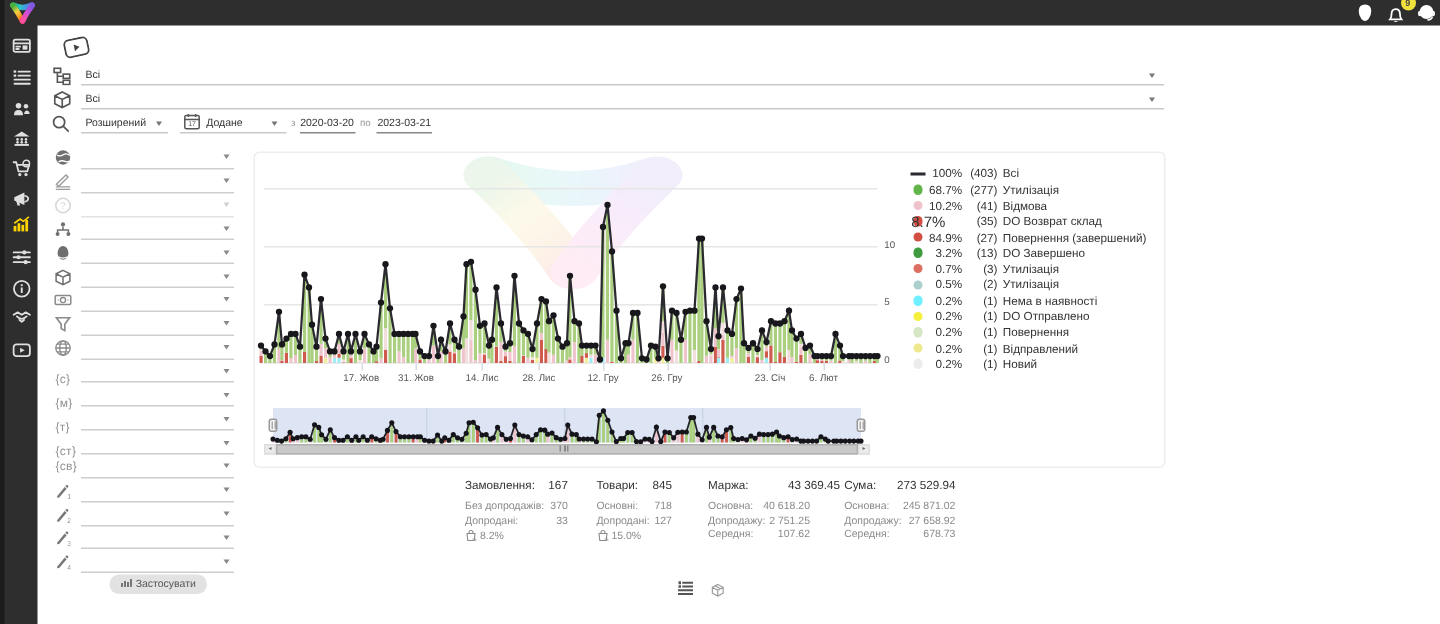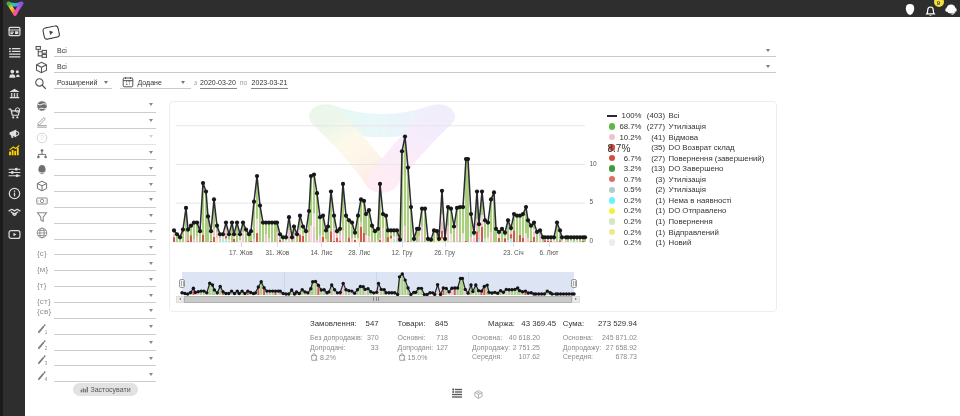--- a/index.html
+++ b/index.html
@@ -1055,21 +1055,21 @@
 <div class="abs" style="left:668.5px;top:122.0px;font-size:7.8px;color:#333;white-space:nowrap">Утилізація</div>
 <div class="abs" style="left:608.5px;top:133.7px;width:6.5px;height:6.5px;border-radius:50%;background:#f0c3cc"></div>
 <div class="abs" style="left:607.5px;top:132.5px;width:34px;text-align:right;font-size:7.8px;color:#333">10.2%</div>
 <div class="abs" style="left:631px;top:132.5px;width:34px;text-align:right;font-size:7.8px;color:#333">(41)</div>
 <div class="abs" style="left:668.5px;top:132.5px;font-size:7.8px;color:#333;white-space:nowrap">Відмова</div>
 <div class="abs" style="left:608.5px;top:144.2px;width:6.5px;height:6.5px;border-radius:50%;background:#d24d42"></div>
 <div class="abs" style="left:607.5px;top:143.1px;width:34px;text-align:left;font-size:10px;color:#333">8.7%</div>
 <div class="abs" style="left:631px;top:143.1px;width:34px;text-align:right;font-size:7.8px;color:#333">(35)</div>
 <div class="abs" style="left:668.5px;top:143.1px;font-size:7.8px;color:#333;white-space:nowrap">DO Возврат склад</div>
 <div class="abs" style="left:608.5px;top:154.8px;width:6.5px;height:6.5px;border-radius:50%;background:#d24d42"></div>
-<div class="abs" style="left:607.5px;top:153.6px;width:34px;text-align:right;font-size:7.8px;color:#333">6.7%</div>
+<div class="abs" style="left:607.5px;top:153.6px;width:34px;text-align:right;font-size:7.8px;color:#333">84.9%</div>
 <div class="abs" style="left:631px;top:153.6px;width:34px;text-align:right;font-size:7.8px;color:#333">(27)</div>
 <div class="abs" style="left:668.5px;top:153.6px;font-size:7.8px;color:#333;white-space:nowrap">Повернення (завершений)</div>
 <div class="abs" style="left:608.5px;top:165.3px;width:6.5px;height:6.5px;border-radius:50%;background:#3f9b3f"></div>
 <div class="abs" style="left:607.5px;top:164.2px;width:34px;text-align:right;font-size:7.8px;color:#333">3.2%</div>
 <div class="abs" style="left:631px;top:164.2px;width:34px;text-align:right;font-size:7.8px;color:#333">(13)</div>
 <div class="abs" style="left:668.5px;top:164.2px;font-size:7.8px;color:#333;white-space:nowrap">DO Завершено</div>
 <div class="abs" style="left:608.5px;top:175.9px;width:6.5px;height:6.5px;border-radius:50%;background:#dd6f62"></div>
 <div class="abs" style="left:607.5px;top:174.8px;width:34px;text-align:right;font-size:7.8px;color:#333">0.7%</div>
 <div class="abs" style="left:631px;top:174.8px;width:34px;text-align:right;font-size:7.8px;color:#333">(3)</div>
 <div class="abs" style="left:668.5px;top:174.8px;font-size:7.8px;color:#333;white-space:nowrap">Утилізація</div>
@@ -1103,37 +1103,37 @@
 <div class="abs" style="left:571px;top:278.5px;width:6px;height:9.5px;background:#f4f4f4;border:1px solid #999;border-radius:2px"></div>
 <div class="abs" style="left:572.8px;top:280.5px;width:1px;height:5px;background:#aaa"></div>
 <div class="abs" style="left:574.6px;top:280.5px;width:1px;height:5px;background:#aaa"></div>
 <div class="abs" style="left:176px;top:295.5px;width:404px;height:7px;background:#f2f2f2;border:1px solid #e6e6e6"></div>
 <div class="abs" style="left:184px;top:295.5px;width:388px;height:7px;background:#c9c9c9;border:1px solid #b0b0b0;border-radius:0"></div>
 <div class="abs" style="left:176px;top:295.5px;width:8px;height:7px;background:#ebebeb;border:1px solid #ddd"></div>
 <div class="abs" style="left:178.5px;top:297.5px;width:0;height:0;border-top:1.6px solid transparent;border-bottom:1.6px solid transparent;border-right:2.6px solid #666"></div>
 <div class="abs" style="left:572px;top:295.5px;width:8px;height:7px;background:#ebebeb;border:1px solid #ddd"></div>
 <div class="abs" style="left:575px;top:297.5px;width:0;height:0;border-top:1.6px solid transparent;border-bottom:1.6px solid transparent;border-left:2.6px solid #666"></div>
 <div class="abs" style="left:373px;top:297px;width:6px;height:4px;border-left:1px solid #888;border-right:1px solid #888;background:linear-gradient(90deg,transparent 2px,#888 2px,#888 3px,transparent 3px)"></div>
-<div class="abs" style="left:310.0px;top:319.2px;width:68.6px;font-size:7.8px;color:#333;white-space:nowrap">Замовлення:<span style="float:right">547</span></div>
+<div class="abs" style="left:310.0px;top:319.2px;width:68.6px;font-size:7.8px;color:#333;white-space:nowrap">Замовлення:<span style="float:right">167</span></div>
 <div class="abs" style="left:310.0px;top:334.0px;width:68.6px;font-size:7px;color:#8a8a8a;white-space:nowrap">Без допродажів:<span style="float:right">370</span></div>
 <div class="abs" style="left:310.0px;top:344.0px;width:68.6px;font-size:7px;color:#8a8a8a;white-space:nowrap">Допродані:<span style="float:right">33</span></div>
 <div class="abs" style="left:310.0px;top:353.0px;width:68.6px;font-size:7px;color:#8a8a8a"><svg width="8" height="8" viewBox="0 0 12 12" style="vertical-align:-1.5px;margin-right:2px">
         <path d="M2 4 H10 L9.2 11 H2.8 Z" fill="none" stroke="#8a8a8a" stroke-width="1.1"></path>
         <path d="M4 4 V3 Q4 1 6 1 Q8 1 8 3 V4" fill="none" stroke="#8a8a8a" stroke-width="1.1"></path>
         <text x="7.4" y="11.4" font-size="4.5" fill="#8a8a8a" font-family="Liberation Sans">%</text>
       </svg>8.2%</div>
 <div class="abs" style="left:397.6px;top:319.2px;width:50.4px;font-size:7.8px;color:#333;white-space:nowrap">Товари:<span style="float:right">845</span></div>
 <div class="abs" style="left:397.6px;top:334.0px;width:50.4px;font-size:7px;color:#8a8a8a;white-space:nowrap">Основні:<span style="float:right">718</span></div>
 <div class="abs" style="left:397.6px;top:344.0px;width:50.4px;font-size:7px;color:#8a8a8a;white-space:nowrap">Допродані:<span style="float:right">127</span></div>
 <div class="abs" style="left:397.6px;top:353.0px;width:50.4px;font-size:7px;color:#8a8a8a"><svg width="8" height="8" viewBox="0 0 12 12" style="vertical-align:-1.5px;margin-right:2px">
         <path d="M2 4 H10 L9.2 11 H2.8 Z" fill="none" stroke="#8a8a8a" stroke-width="1.1"></path>
         <path d="M4 4 V3 Q4 1 6 1 Q8 1 8 3 V4" fill="none" stroke="#8a8a8a" stroke-width="1.1"></path>
         <text x="7.4" y="11.4" font-size="4.5" fill="#8a8a8a" font-family="Liberation Sans">%</text>
       </svg>15.0%</div>
-<div class="abs" style="left:488px;top:319.2px;width:68.0px;font-size:7.8px;color:#333;white-space:nowrap">Маржа:<span style="float:right">43 369.45</span></div>
+<div class="abs" style="left:472.0px;top:319.2px;width:88px;font-size:7.8px;color:#333;white-space:nowrap">Маржа:<span style="float:right">43 369.45</span></div>
 <div class="abs" style="left:472.0px;top:334.0px;width:68.0px;font-size:7px;color:#8a8a8a;white-space:nowrap">Основна:<span style="float:right">40 618.20</span></div>
 <div class="abs" style="left:472.0px;top:344.0px;width:68.0px;font-size:7px;color:#8a8a8a;white-space:nowrap">Допродажу:<span style="float:right">2 751.25</span></div>
 <div class="abs" style="left:472.0px;top:353.0px;width:68.0px;font-size:7px;color:#8a8a8a;white-space:nowrap">Середня:<span style="float:right">107.62</span></div>
 <div class="abs" style="left:562.8px;top:319.2px;width:74.2px;font-size:7.8px;color:#333;white-space:nowrap">Сума:<span style="float:right">273 529.94</span></div>
 <div class="abs" style="left:562.8px;top:334.0px;width:74.2px;font-size:7px;color:#8a8a8a;white-space:nowrap">Основна:<span style="float:right">245 871.02</span></div>
 <div class="abs" style="left:562.8px;top:344.0px;width:74.2px;font-size:7px;color:#8a8a8a;white-space:nowrap">Допродажу:<span style="float:right">27 658.92</span></div>
 <div class="abs" style="left:562.8px;top:353.0px;width:74.2px;font-size:7px;color:#8a8a8a;white-space:nowrap">Середня:<span style="float:right">678.73</span></div>
 <div class="abs" style="left:452px;top:384px;color:#555">
 <svg width="10" height="10" viewBox="0 0 12 12">
         <g fill="#555">

